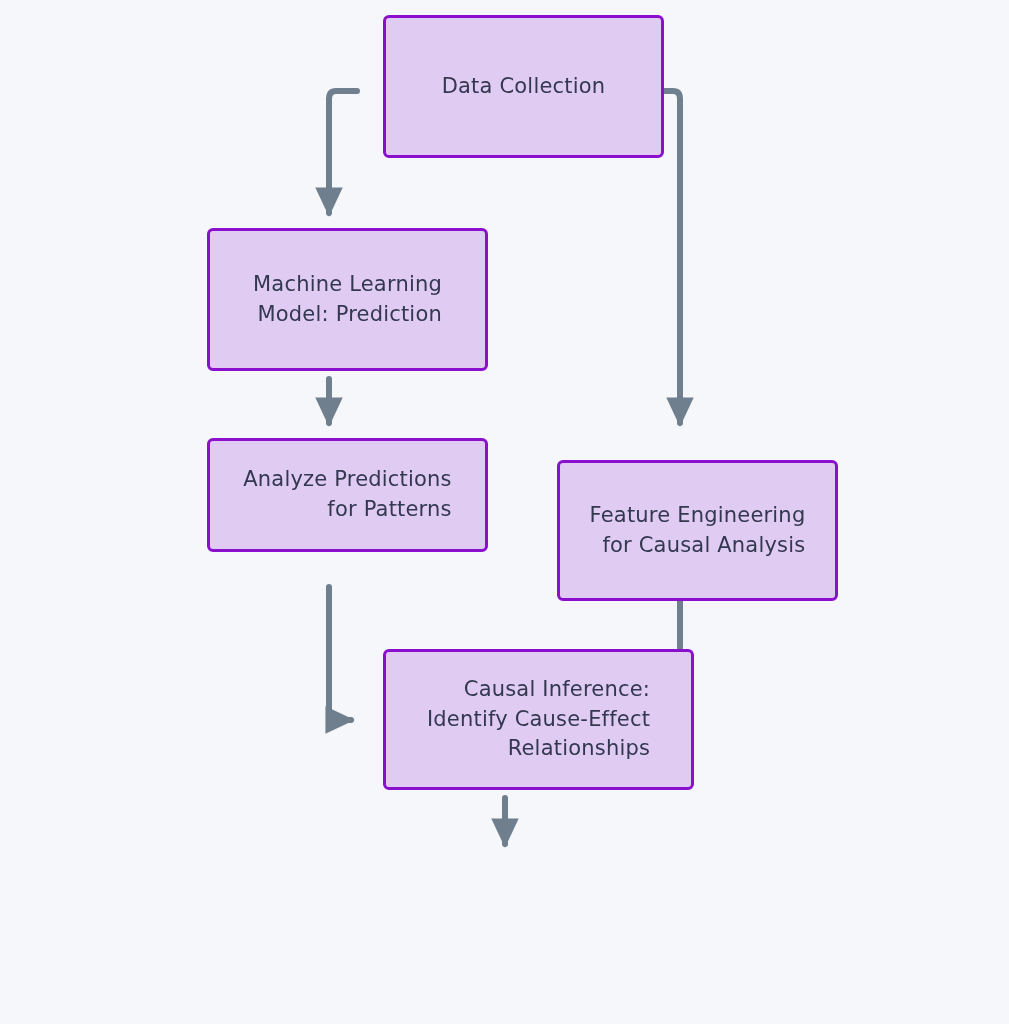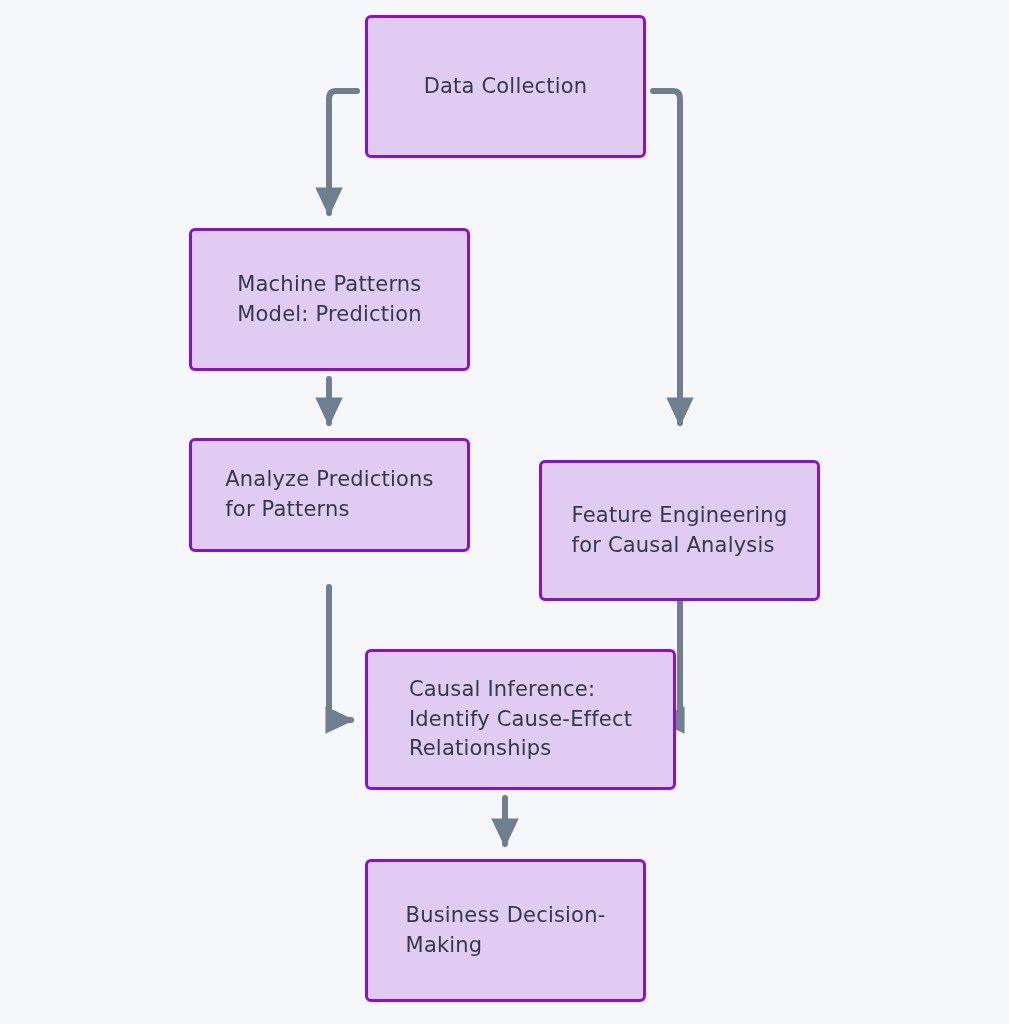--- a/index.html
+++ b/index.html
@@ -27,27 +27,28 @@
   }
   .node {
     position: absolute;
     box-sizing: border-box;
     background: #e0ccf3;
     border: 3px solid #8b10ce;
     border-radius: 6px;
     display: flex;
     align-items: center;
     justify-content: center;
-    text-align: left;
+    text-align: right;
     color: #333850;
     font-size: 21px;
     line-height: 1.42;
     letter-spacing: 0.2px;
     white-space: pre-line;
     z-index: 2;
+    margin-left: 18px;
   }
   #node-data-collection   { left: 365px; top: 15px;  width: 281px; height: 143px; }
   #node-ml-model          { left: 189px; top: 228px; width: 281px; height: 143px; }
   #node-analyze           { left: 189px; top: 438px; width: 281px; height: 114px; }
   #node-feature-eng       { left: 539px; top: 460px; width: 281px; height: 141px; }
   #node-causal-inference  { left: 365px; top: 649px; width: 311px; height: 141px; }
   #node-business-decision { left: 365px; top: 859px; width: 281px; height: 143px; }
 </style>
 </head>
 <body>
@@ -72,29 +73,27 @@
       <path id="edge-analyze-causal" d="M 329 587 L 329 712 Q 329 720 337 720 L 351 720"></path>
 
       <path id="edge-feature-eng-causal" d="M 680 587 L 680 712 Q 680 720 672 720 L 659 720"></path>
 
       <path id="edge-causal-business" d="M 505 798 L 505 844"></path>
     </g>
   </svg>
 
   <div class="node" id="node-data-collection">Data Collection</div>
 
-  <div class="node" id="node-ml-model">Machine Patterns
+  <div class="node" id="node-ml-model">Machine Learning
 Model: Prediction</div>
 
   <div class="node" id="node-analyze">Analyze Predictions
 for Patterns</div>
 
   <div class="node" id="node-feature-eng">Feature Engineering
 for Causal Analysis</div>
 
   <div class="node" id="node-causal-inference">Causal Inference:
 Identify Cause-Effect
 Relationships</div>
 
-  <div class="node" id="node-business-decision">Business Decision-
-Making</div>
 
 </div>
 
 </body></html>

